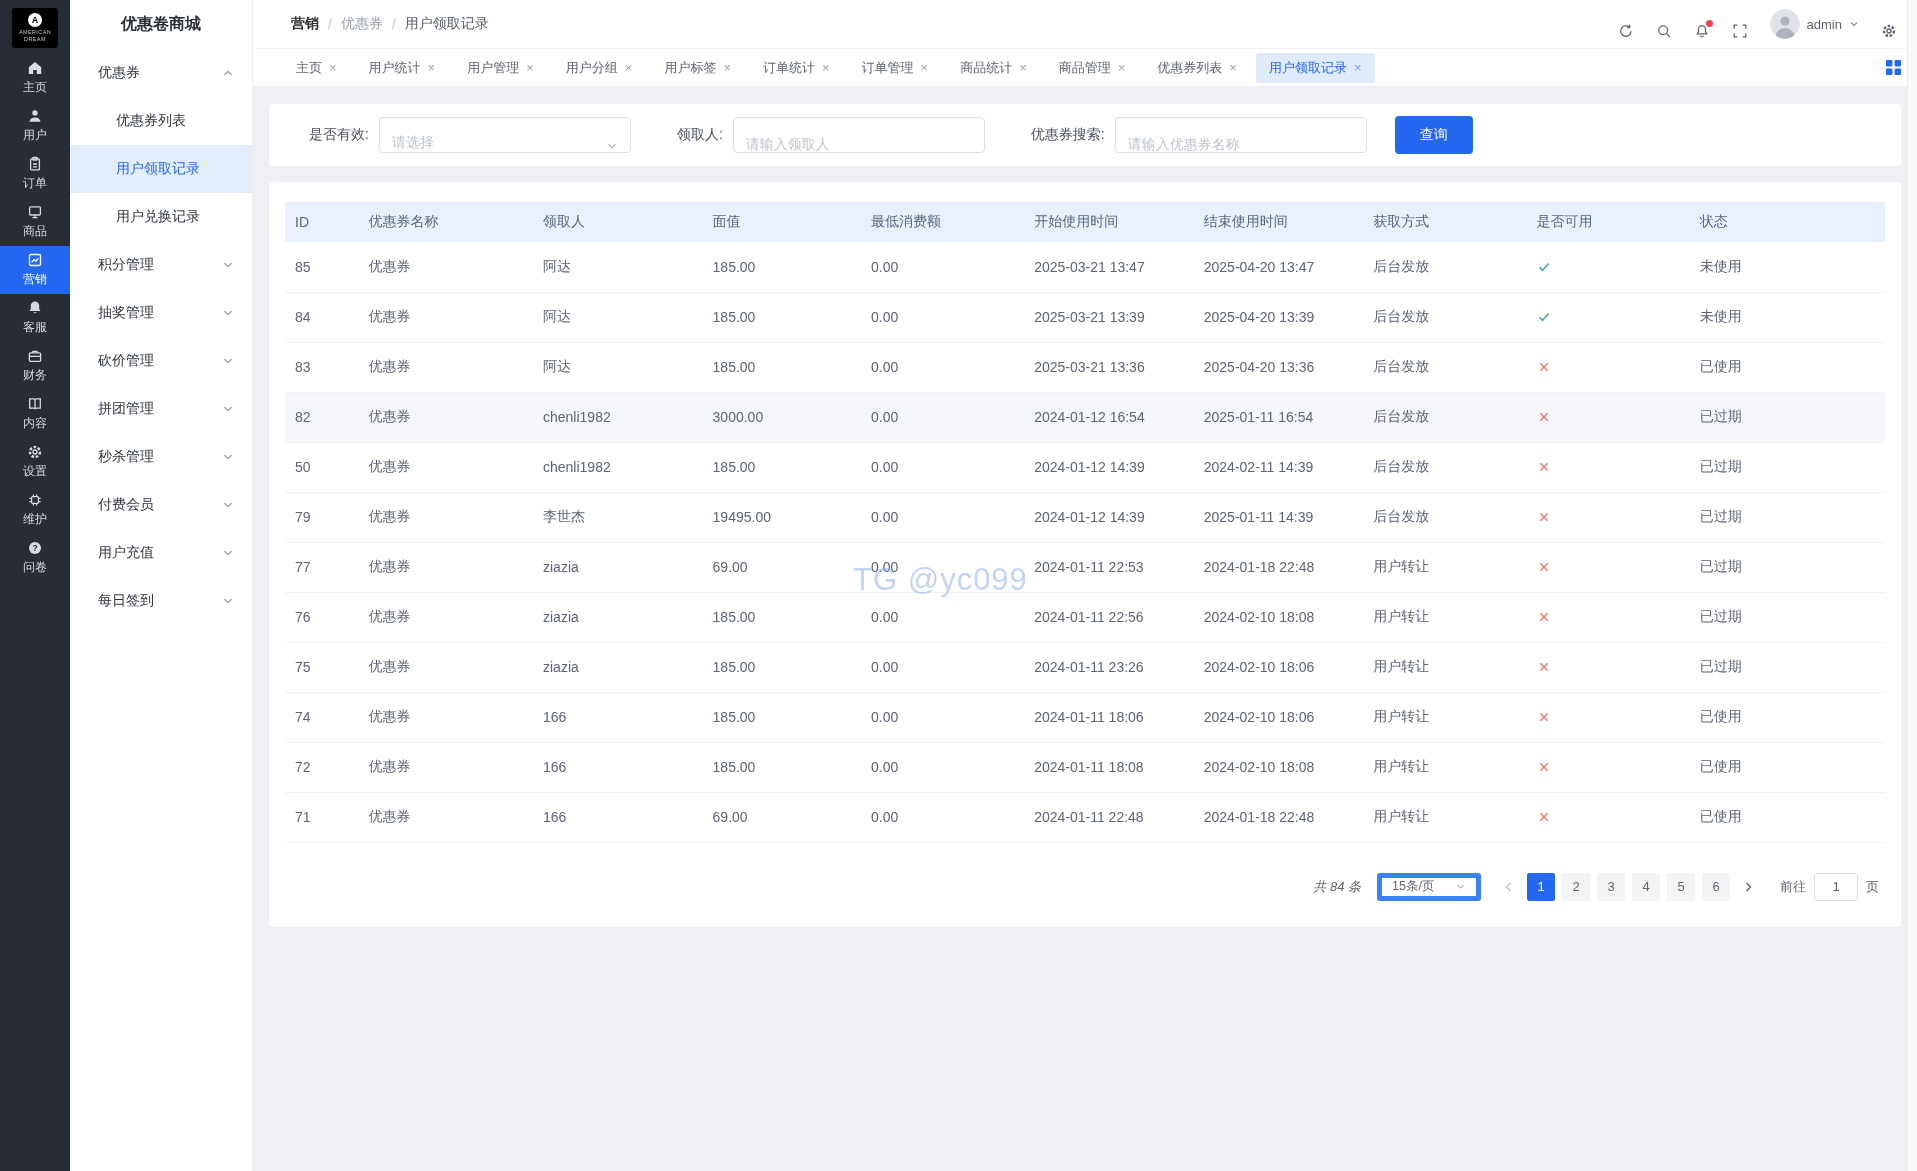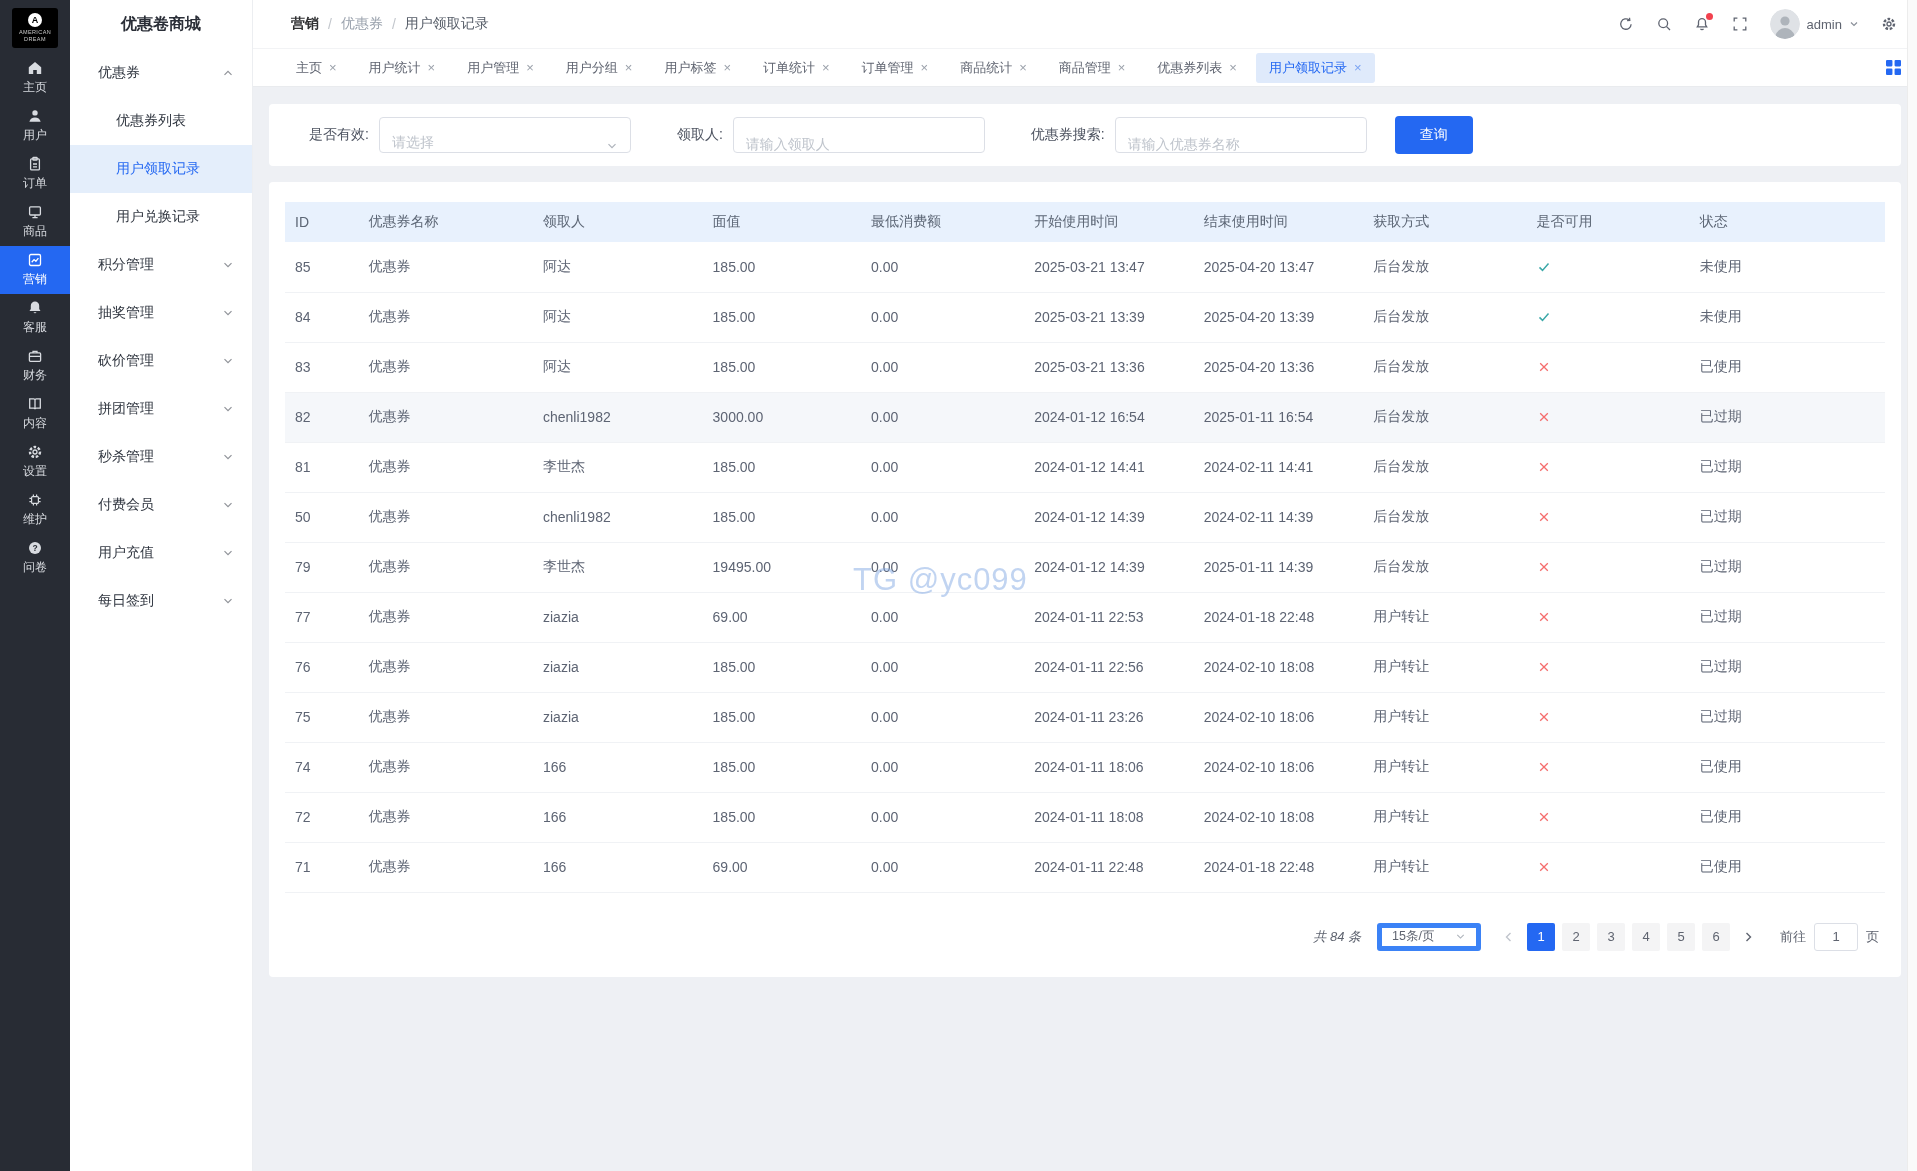--- a/index.html
+++ b/index.html
@@ -39,21 +39,21 @@
   
   .main { flex:1; display:flex; flex-direction:column; min-width:0; }
   .topbar { height:49px; background:#fff; display:flex; align-items:center; padding:0 20px 0 22px;
     border-bottom:1px solid #f2f3f5; }
   .hamburger { margin-right:16px; cursor:pointer; }
   .crumbs { display:flex; align-items:center; font-size:14px; }
   .crumb-sep { color:#c2c6cc; margin:0 9px; }
   .bc-first { font-weight:bold; color:#303133; }
   .bc-mid { color:#9aa2ad; }
   .bc-last { color:#565d68; }
-  .top-right { margin-left:auto; display:flex; align-items:center; gap:22px; }
+  .top-right { margin-left:auto; display:flex; align-items:flex-end; gap:22px; }
   .tool-ic { position:relative; cursor:pointer; }
   .tool-ic svg { width:16px; height:16px; }
   .badge-dot { position:absolute; top:-3px; right:-3px; width:7px; height:7px; border-radius:50%;
     background:#f2414e; }
   .user-wrap { display:flex; align-items:center; gap:7px; cursor:pointer; }
   .avatar svg { width:30px; height:30px; border-radius:50%; }
   .user-name { font-size:13px; color:#5f6470; }
 
   .tabbar { height:38px; background:#fff; display:flex; align-items:center; padding:0 16px 0 30px;
     border-bottom:1px solid #e9ebee; }
@@ -533,34 +533,20 @@
               <td>0.00</td>
               <td>2024-01-12 16:54</td>
               <td>2025-01-11 16:54</td>
               <td>后台发放</td>
               <td><span class="mark"><svg viewBox="0 0 14 14" fill="none" stroke="var(--cross,#f56c6c)" stroke-width="1.3">
                     <path d="M3.2 3.2l7.6 7.6M10.8 3.2l-7.6 7.6"></path>
                   </svg></span></td>
               <td>已过期</td>
             </tr>
             <tr class="">
-              <td>81</td>
-              <td>优惠券</td>
-              <td>李世杰</td>
-              <td>185.00</td>
-              <td>0.00</td>
-              <td>2024-01-12 14:41</td>
-              <td>2024-02-11 14:41</td>
-              <td>后台发放</td>
-              <td><span class="mark"><svg viewBox="0 0 14 14" fill="none" stroke="var(--cross,#f56c6c)" stroke-width="1.3">
-                    <path d="M3.2 3.2l7.6 7.6M10.8 3.2l-7.6 7.6"></path>
-                  </svg></span></td>
-              <td>已过期</td>
-            </tr>
-            <tr class="">
               <td>50</td>
               <td>优惠券</td>
               <td>chenli1982</td>
               <td>185.00</td>
               <td>0.00</td>
               <td>2024-01-12 14:39</td>
               <td>2024-02-11 14:39</td>
               <td>后台发放</td>
               <td><span class="mark"><svg viewBox="0 0 14 14" fill="none" stroke="var(--cross,#f56c6c)" stroke-width="1.3">
                     <path d="M3.2 3.2l7.6 7.6M10.8 3.2l-7.6 7.6"></path>

